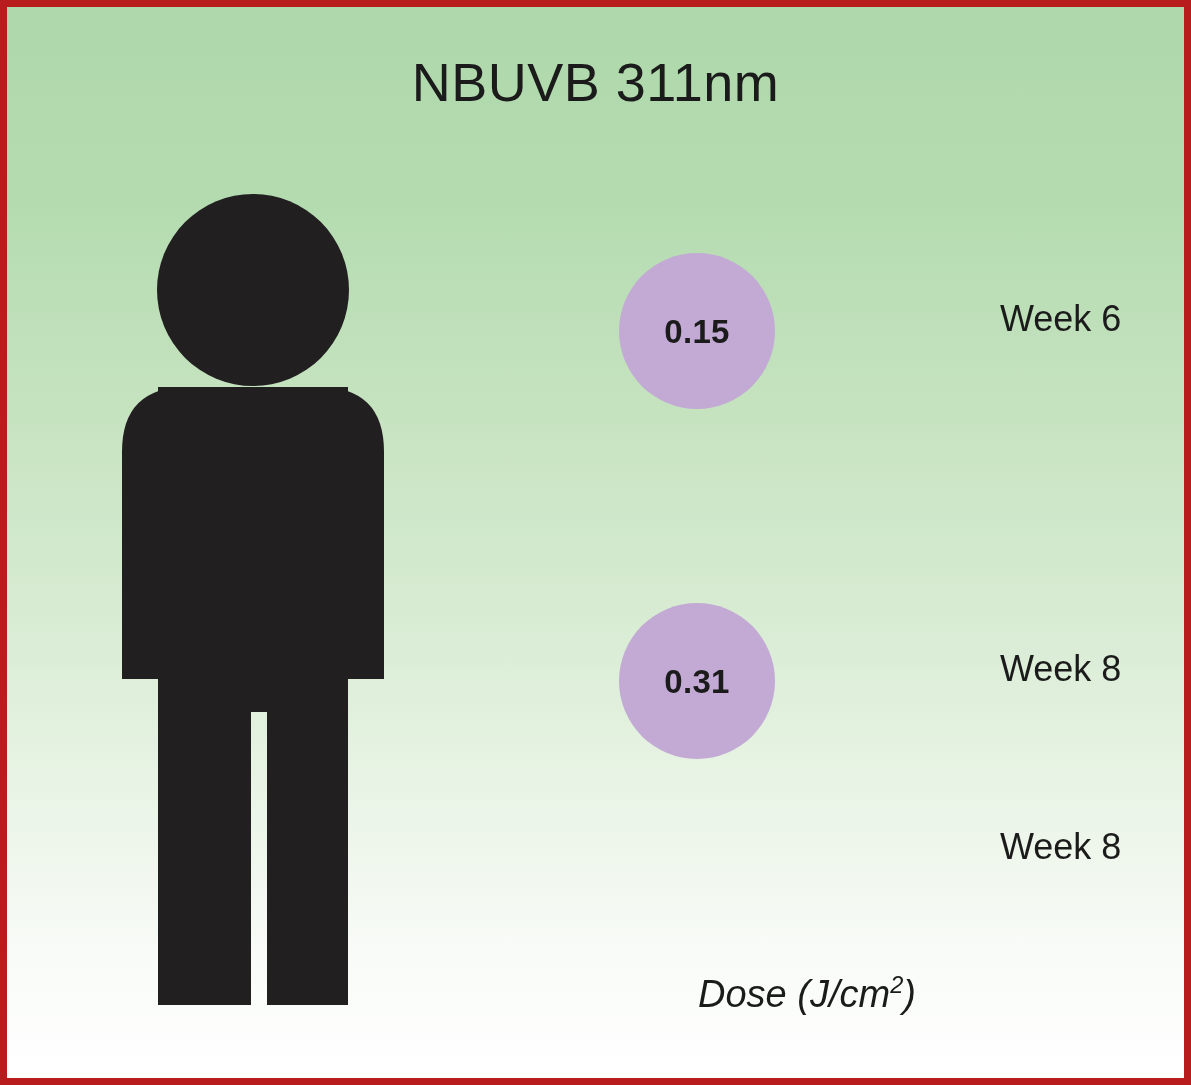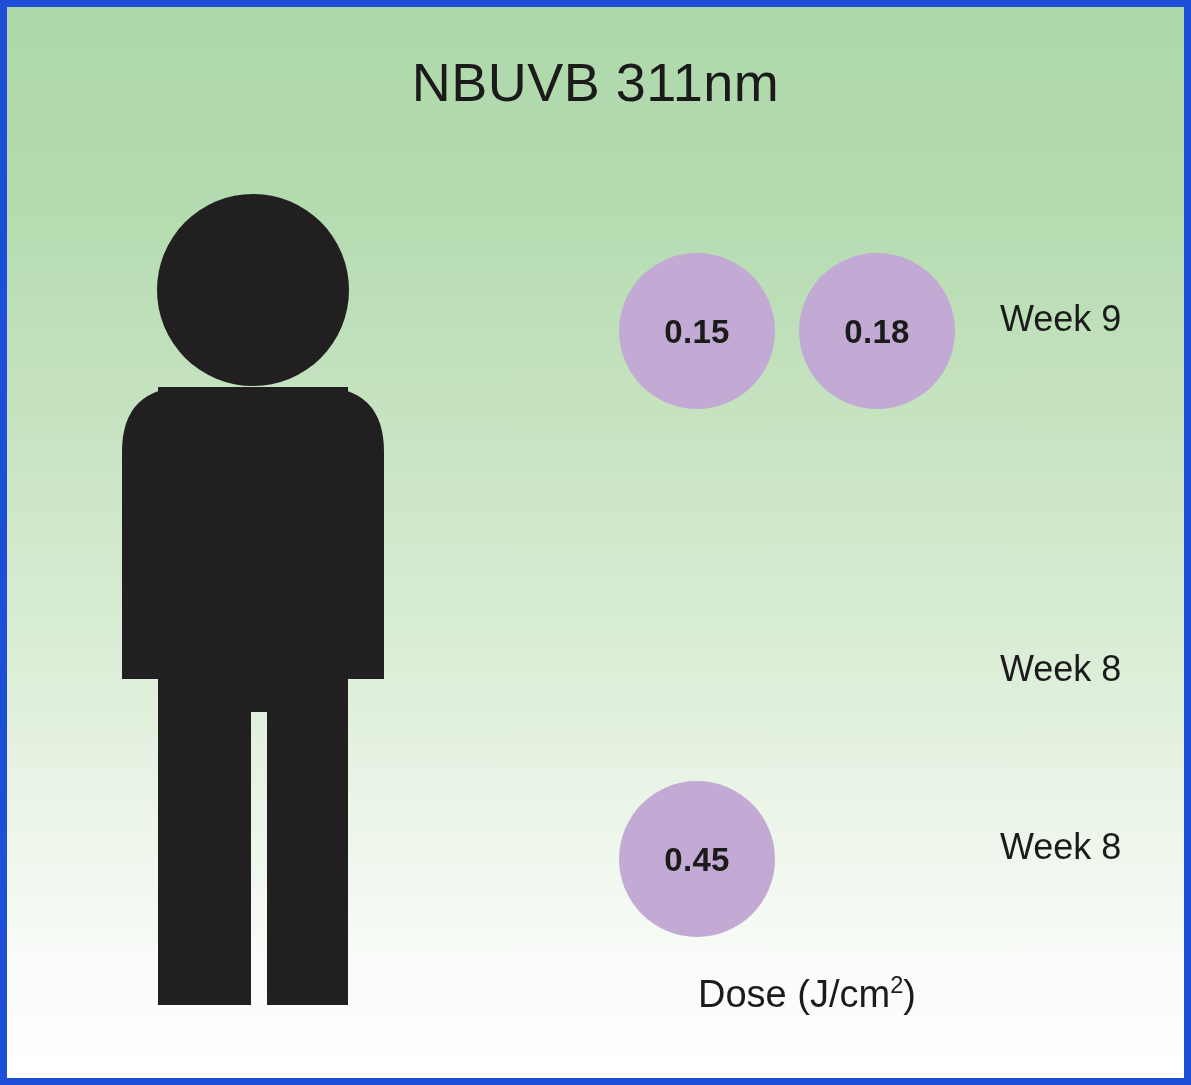--- a/index.html
+++ b/index.html
@@ -10,21 +10,21 @@
   }
   body {
     font-family: "Liberation Sans", "DejaVu Sans", sans-serif;
   }
   #figure-root {
     position: relative;
     width: 1191px;
     height: 1085px;
     box-sizing: border-box;
     overflow: hidden;
-    background: #1d4ed8;
+    background: #b91c1c;
   }
   .panel {
     position: absolute;
     left: 7px;
     top: 7px;
     width: 1177px;
     height: 1071px;
     box-sizing: border-box;
     background: linear-gradient(to bottom,
         #aed8ab 0%,
@@ -109,20 +109,21 @@
   .caption {
     position: absolute;
     left: 600px;
     top: 968px;
     width: 400px;
     text-align: center;
     font-size: 38px;
     color: #1b1b1b;
     line-height: 1;
     white-space: pre;
+    font-style: italic;
   }
   .caption sup {
     font-size: 0.62em;
     vertical-align: super;
     line-height: 0;
   }
 </style>
 </head>
 <body>
 
@@ -163,35 +164,32 @@
         </g>
       </svg>
     </div>
 
     <div class="dose-grid">
 
       <div class="dose-row r0">
         <div class="dose-circle c0">
           <span class="dose-value">0.15</span>
         </div>
-        <div class="dose-circle c1">
-          <span class="dose-value">0.18</span>
-        </div>
-        <div class="week-label">Week 9</div>
+        <div class="week-label">Week 6</div>
       </div>
 
 
       <div class="dose-row r2">
+        <div class="dose-circle c0">
+          <span class="dose-value">0.31</span>
+        </div>
         <div class="week-label">Week 8</div>
       </div>
 
       <div class="dose-row r3">
-        <div class="dose-circle c0">
-          <span class="dose-value">0.45</span>
-        </div>
         <div class="week-label">Week 8</div>
       </div>
 
     </div>
 
     <div class="caption"><span>Dose (J/cm</span><sup>2</sup><span>)</span></div>
 
   </div>
 </div>
 

